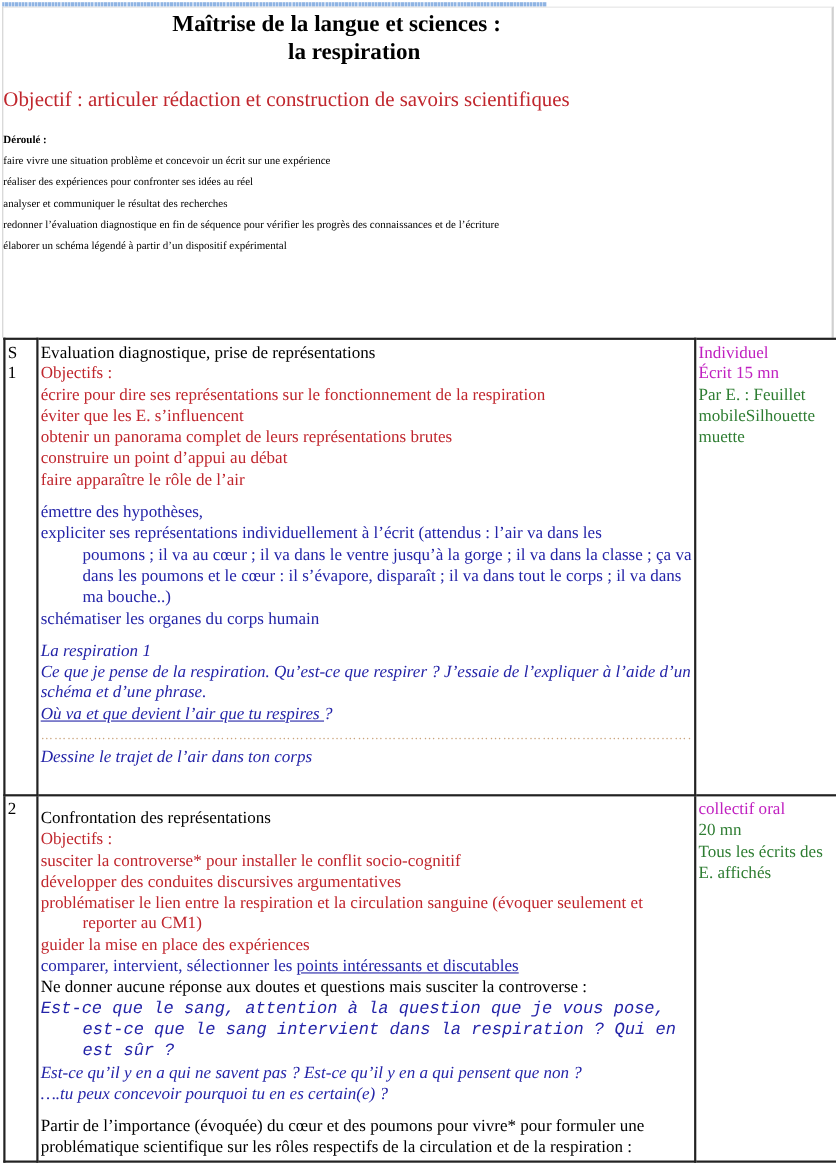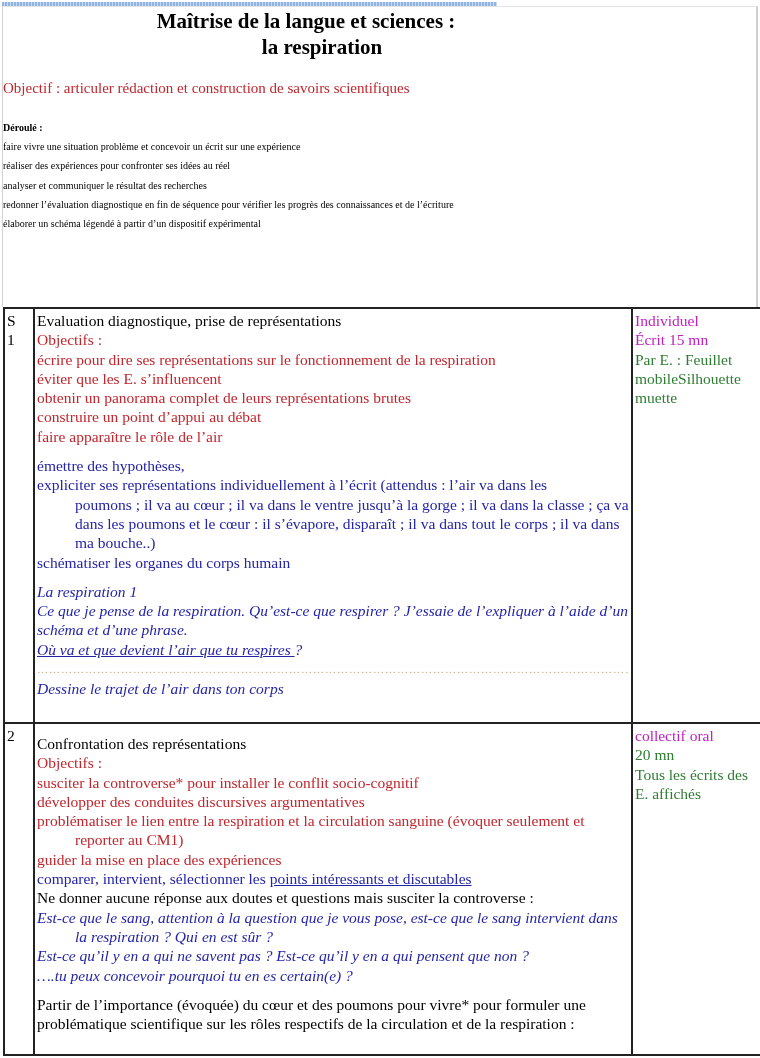--- a/index.html
+++ b/index.html
@@ -7,21 +7,21 @@
          font-family: "Liberation Serif", serif; color: #000; }
   .topbar { position: absolute; left: 2px; top: 2px; width: 996px; max-width: 496px; height: 4px;
             background: repeating-linear-gradient(90deg, #8fb4e3 0 2px, #c9daf2 2px 3px); }
   .topbar { width: 495px; }
   .frame { position: absolute; left: 2px; top: 6px; width: 753px; height: 300px;
            border-left: 1px solid #d0d0d0; border-right: 2px solid #d0d0d0; border-top: 1px solid #e4e4e4; }
   .title { position: absolute; left: 0; width: 612px; text-align: center;
            font-size: 21px; font-weight: bold; line-height: 24px; }
   .title.t1 { top: 9px; }
   .title.t2 { top: 35px; margin-left: 16px; }
-  .objective { position: absolute; left: 3px; top: 80px; font-size: 15px; color: #c0262d; }
+  .objective { position: absolute; left: 3px; top: 80px; font-size: 19px; color: #c0262d; }
   .deroule { position: absolute; left: 3px; top: 118px; font-size: 10px; line-height: 19.2px; }
   .deroule .head { font-weight: bold; }
   table.seq { position: absolute; left: 3px; top: 307px; width: 754px; border-collapse: collapse;
               table-layout: fixed; }
   table.seq td { border: 2px solid #222; vertical-align: top; padding: 2px 2px; font-size: 15.5px; line-height: 19.3px; }
   td.num { width: 24px; font-size: 15px; line-height: 17px; }
   td.main { width: 592px; padding-left: 4px; }
   td.side { width: 126px; font-size: 14px; line-height: 17.2px; padding-left: 2px; }
   .red { color: #c0262d; }
   .blue { color: #2424a8; }
@@ -95,21 +95,21 @@
     <td class="main">
       <div style="height:8px;"></div>
       <div class="bold">Confrontation des représentations</div>
       <div class="red">Objectifs :</div>
       <div class="red">susciter la controverse* pour installer le conflit socio-cognitif</div>
       <div class="red">développer des conduites discursives argumentatives</div>
       <div class="red" style="padding-left:38px;text-indent:-38px;">problématiser le lien entre la respiration et la circulation sanguine (évoquer seulement et reporter au CM1)</div>
       <div class="red">guider la mise en place des expériences</div>
       <div class="blue"><span>comparer, intervient, sélectionner les </span><span class="under">points intéressants et discutables</span></div>
       <div>Ne donner aucune réponse aux doutes et questions mais susciter la controverse :</div>
-      <div class="blue ital" style="padding-left:38px;text-indent:-38px;">Est-ce que le sang, attention à la question que je vous pose, est-ce que le sang intervient dans la respiration ? Qui en est sûr ?</div>
+      <div class="blue ital" style="padding-left:38px;text-indent:-38px;font-family:Liberation Mono, monospace;">Est-ce que le sang, attention à la question que je vous pose, est-ce que le sang intervient dans la respiration ? Qui en est sûr ?</div>
       <div class="blue ital">Est-ce qu’il y en a qui ne savent pas ?  Est-ce qu’il y en a qui pensent que non ?</div>
       <div class="blue ital">….tu peux concevoir pourquoi tu en es certain(e)  ?</div>
       <div class="gap"></div>
       <div>Partir de l’importance (évoquée) du cœur et des poumons pour vivre* pour formuler  une problématique scientifique sur les rôles respectifs de la circulation et de la respiration :</div>
     </td>
     <td class="side">
       <div class="magenta">collectif   oral</div>
       <div class="green">20 mn</div>
       <div class="green">Tous les écrits des E. affichés</div>
     </td>

